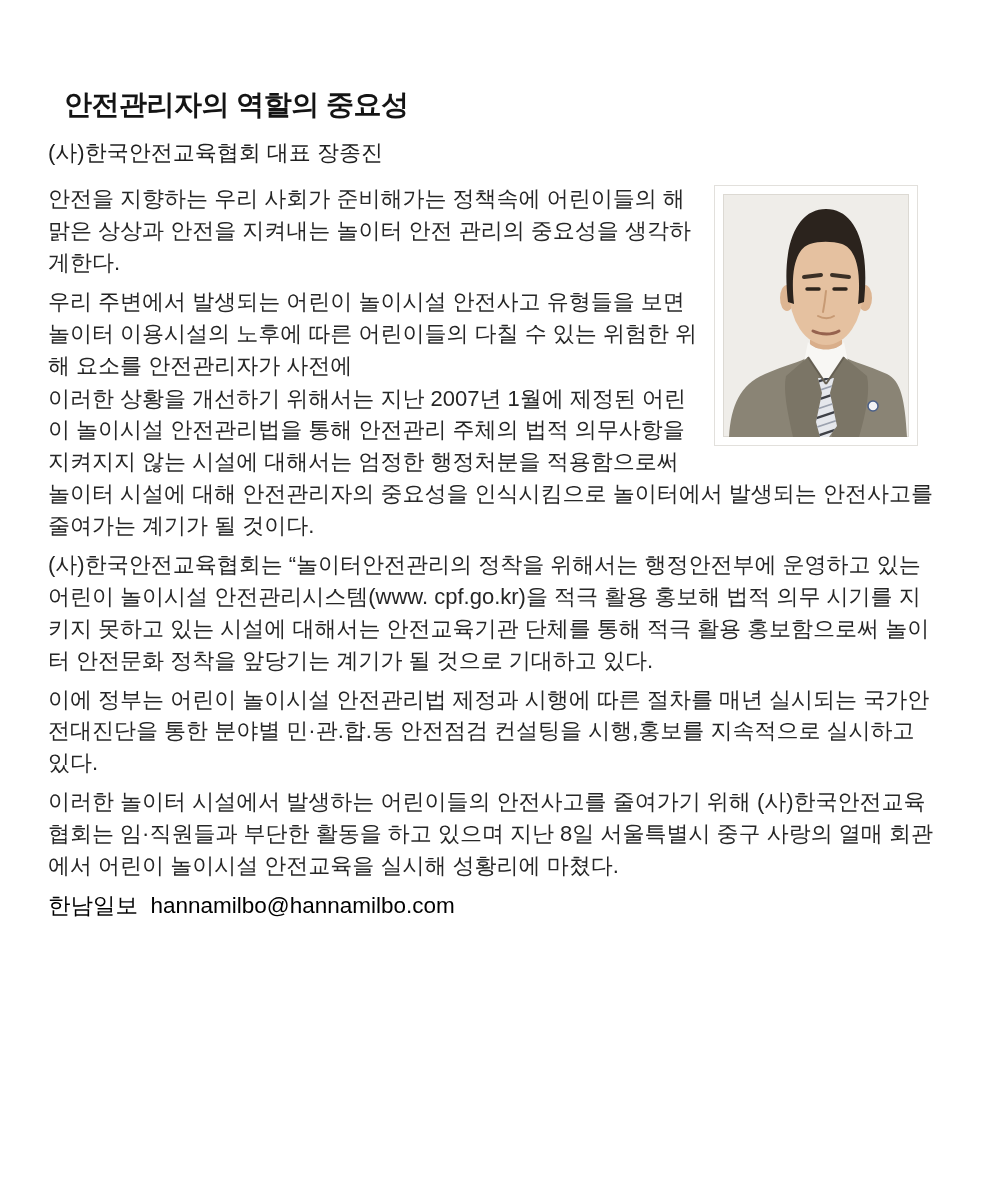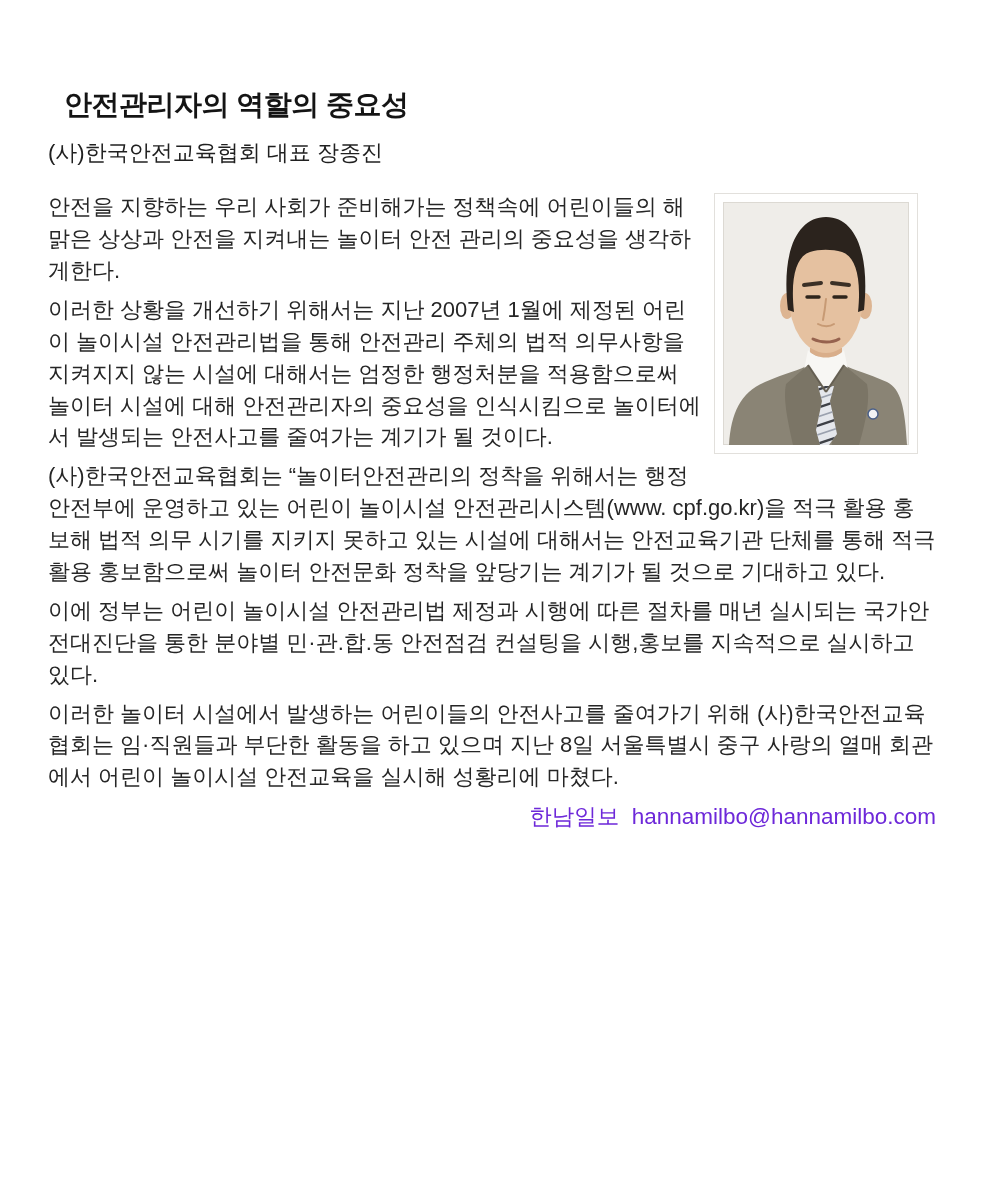--- a/index.html
+++ b/index.html
@@ -25,21 +25,21 @@
     color: #141414;
     margin: 16px;
   }
   .byline {
     font-size: 22px;
     line-height: 1.3;
     color: #202020;
     margin-top: 17px;
   }
   .body-text {
-    margin-top: 24px;
+    margin-top: 16px;
     font-size: 22px;
     line-height: 1.45;
     color: #262626;
   }
   .body-text p {
     margin: 0 0 7px 0;
   }
   .body-text p.tight { margin-bottom: 1px; }
   .photo-frame {
     float: right;
@@ -48,24 +48,23 @@
     height: 243px;
     padding: 8px;
     background: #ffffff;
     border: 1px solid #e2e0dc;
     margin: 2px 18px 12px 8px;
   }
   .photo-frame svg { display: block; width: 186px; height: 243px; }
   .footer {
     clear: both;
     margin-top: 4px;
-    text-align: right;
     font-size: 22.5px;
     line-height: 1.55;
-    color: #6d28d9;
+    color: #000000;
   }
   .footer .line { white-space: pre-wrap; }
 </style>
 </head>
 <body>
 
 <div class="page">
 
   <h1 class="title">안전관리자의 역할의 중요성</h1>
   <div class="byline">(사)한국안전교육협회 대표 장종진</div>
@@ -128,20 +127,21 @@
         </g>
 
         <path d="M85,163 L103,190" stroke="#655f52" stroke-width="2" fill="none"></path>
         <path d="M121,163 L103,190" stroke="#655f52" stroke-width="2" fill="none"></path>
 
         <circle cx="150" cy="212" r="5" fill="#f2f3f5" stroke="#4a5f88" stroke-width="1.5"></circle>
       </svg>
     </div>
 
     <p>안전을 지향하는 우리 사회가 준비해가는 정책속에 어린이들의 해맑은 상상과 안전을 지켜내는 놀이터 안전 관리의 중요성을 생각하게한다.</p>
+    <p class="tight">우리 주변에서 발생되는 어린이 놀이시설 안전사고 유형들을 보면 놀이터 이용시설의 노후에 따른 어린이들의 다칠 수 있는 위험한 위해 요소를 안전관리자가 사전에</p>
     <p>이러한 상황을 개선하기 위해서는 지난 2007년 1월에 제정된 어린이 놀이시설 안전관리법을 통해 안전관리 주체의 법적 의무사항을 지켜지지 않는 시설에 대해서는 엄정한 행정처분을 적용함으로써 놀이터 시설에 대해 안전관리자의 중요성을 인식시킴으로 놀이터에서 발생되는 안전사고를 줄여가는 계기가 될 것이다.</p>
     <p>(사)한국안전교육협회는 “놀이터안전관리의 정착을 위해서는 행정안전부에 운영하고 있는 어린이 놀이시설 안전관리시스템(www. cpf.go.kr)을 적극 활용 홍보해 법적 의무 시기를 지키지 못하고 있는 시설에 대해서는 안전교육기관 단체를 통해 적극 활용 홍보함으로써 놀이터 안전문화 정착을 앞당기는 계기가 될 것으로 기대하고 있다.</p>
     <p>이에 정부는 어린이 놀이시설 안전관리법 제정과 시행에 따른 절차를 매년 실시되는 국가안전대진단을 통한 분야별 민·관.합.동 안전점검 컨설팅을 시행,홍보를 지속적으로 실시하고 있다.</p>
     <p>이러한 놀이터 시설에서 발생하는 어린이들의 안전사고를 줄여가기 위해 (사)한국안전교육협회는 임·직원들과 부단한 활동을 하고 있으며 지난 8일 서울특별시 중구 사랑의 열매 회관에서 어린이 놀이시설 안전교육을 실시해 성황리에 마쳤다.</p>
   </div>
 
   <div class="footer">
     <div class="line">한남일보  hannamilbo@hannamilbo.com</div>
   </div>
 

